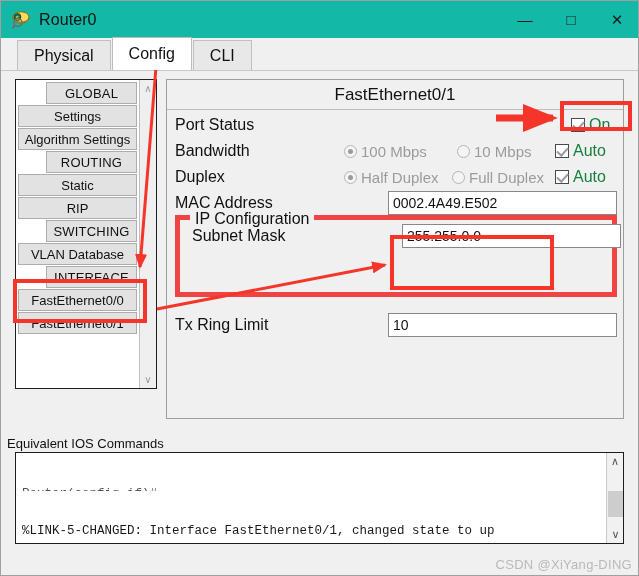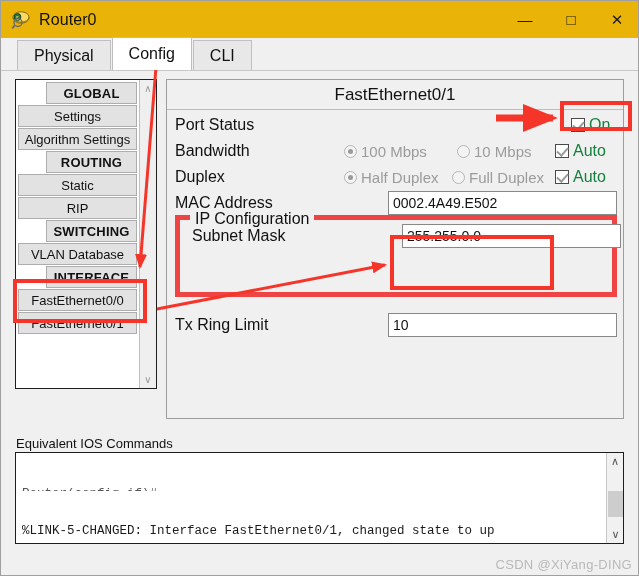--- a/index.html
+++ b/index.html
@@ -15,21 +15,21 @@
     width: 639px; height: 576px;
     background: #f0f0f0;
     border: 1px solid #a0a0a0;
     overflow: hidden;
   }
 
   
   #titlebar {
     position: absolute; left: 0; top: 0;
     width: 639px; height: 37px;
-    background: #eab308;
+    background: #14b8a6;
     display: flex; align-items: center;
   }
   #title-icon {
     margin-left: 10px; margin-right: 8px;
     width: 20px; height: 20px; position: relative;
   }
   #title-text {
     font-size: 16px; color: #111; letter-spacing: .1px;
   }
   #win-controls {
@@ -91,21 +91,21 @@
   .side-item {
     height: 22px;
     background: #e2e2e2;
     border: 1px solid #adadad;
     margin-bottom: 1px;
     display: flex; align-items: center; justify-content: center;
     font-size: 13px; color: #111;
     white-space: nowrap; overflow: hidden;
     cursor: default;
   }
-  .side-item.header { font-weight: bold; letter-spacing: .2px; margin-left: 28px; }
+  .side-item.header { font-weight: normal; letter-spacing: .2px; margin-left: 28px; }
   #sidebar-scroll {
     width: 17px; height: 100%;
     background: #efefef;
     border-left: 1px solid #c0c0c0;
     display: flex; flex-direction: column;
     justify-content: space-between; align-items: center;
   }
   .sb-arrow {
     width: 17px; height: 17px;
     display: flex; align-items: center; justify-content: center;
@@ -191,21 +191,21 @@
   }
   #ipgroup-legend {
     position: absolute; left: 10px; top: -10px;
     background: #f0f0f0;
     padding: 0 5px;
     font-size: 16px; color: #111;
   }
 
   
   #ios-label {
-    position: absolute; left: 15px; top: 365px;
+    position: absolute; left: 6px; top: 365px;
     font-size: 13px; color: #111;
   }
   #ios-box {
     position: absolute; left: 14px; top: 381px;
     width: 609px; height: 92px;
     background: #ffffff;
     border: 1px solid #1d1d1d;
     display: flex; overflow: hidden;
   }
   #ios-text {

